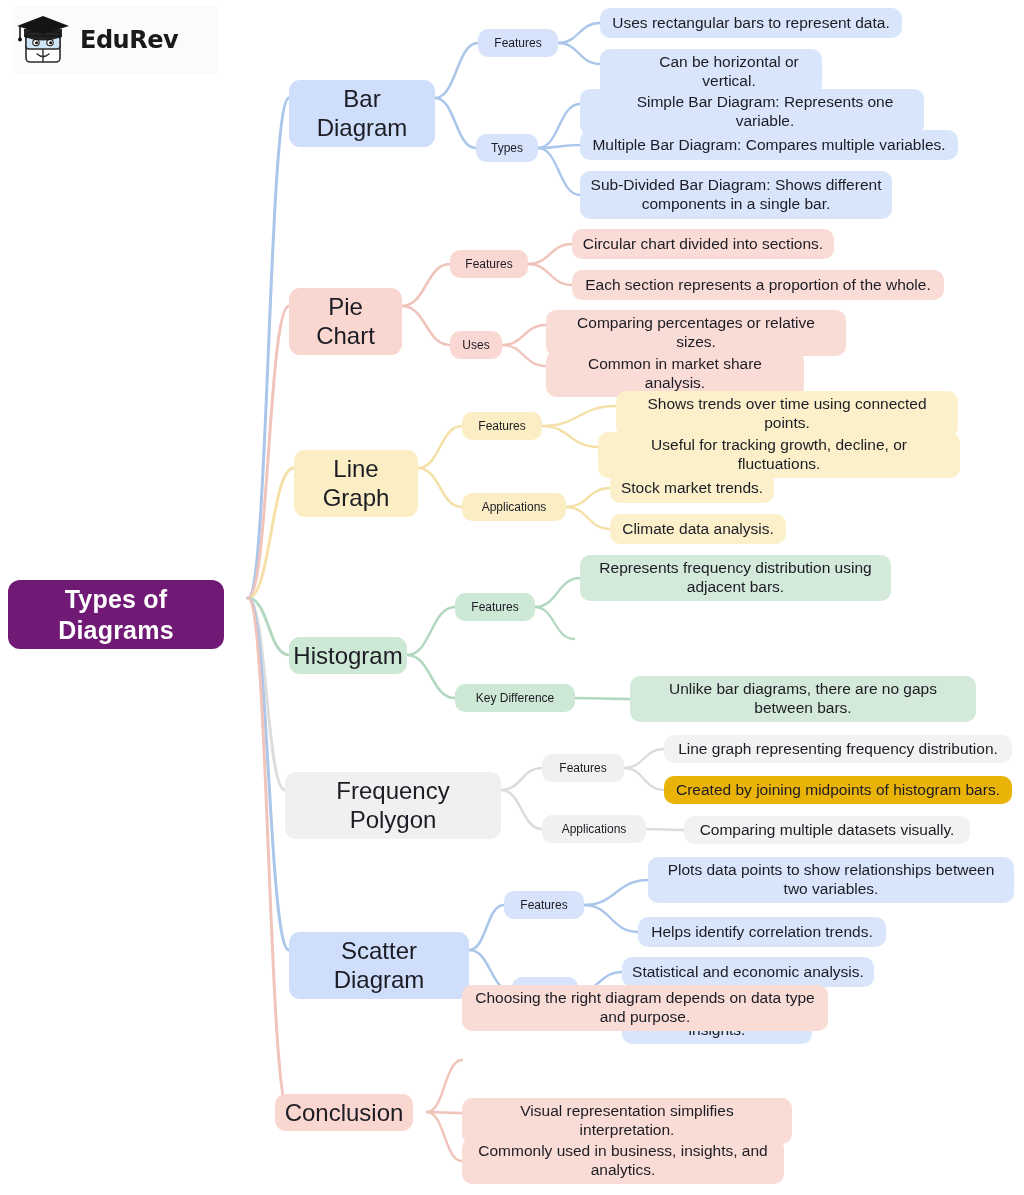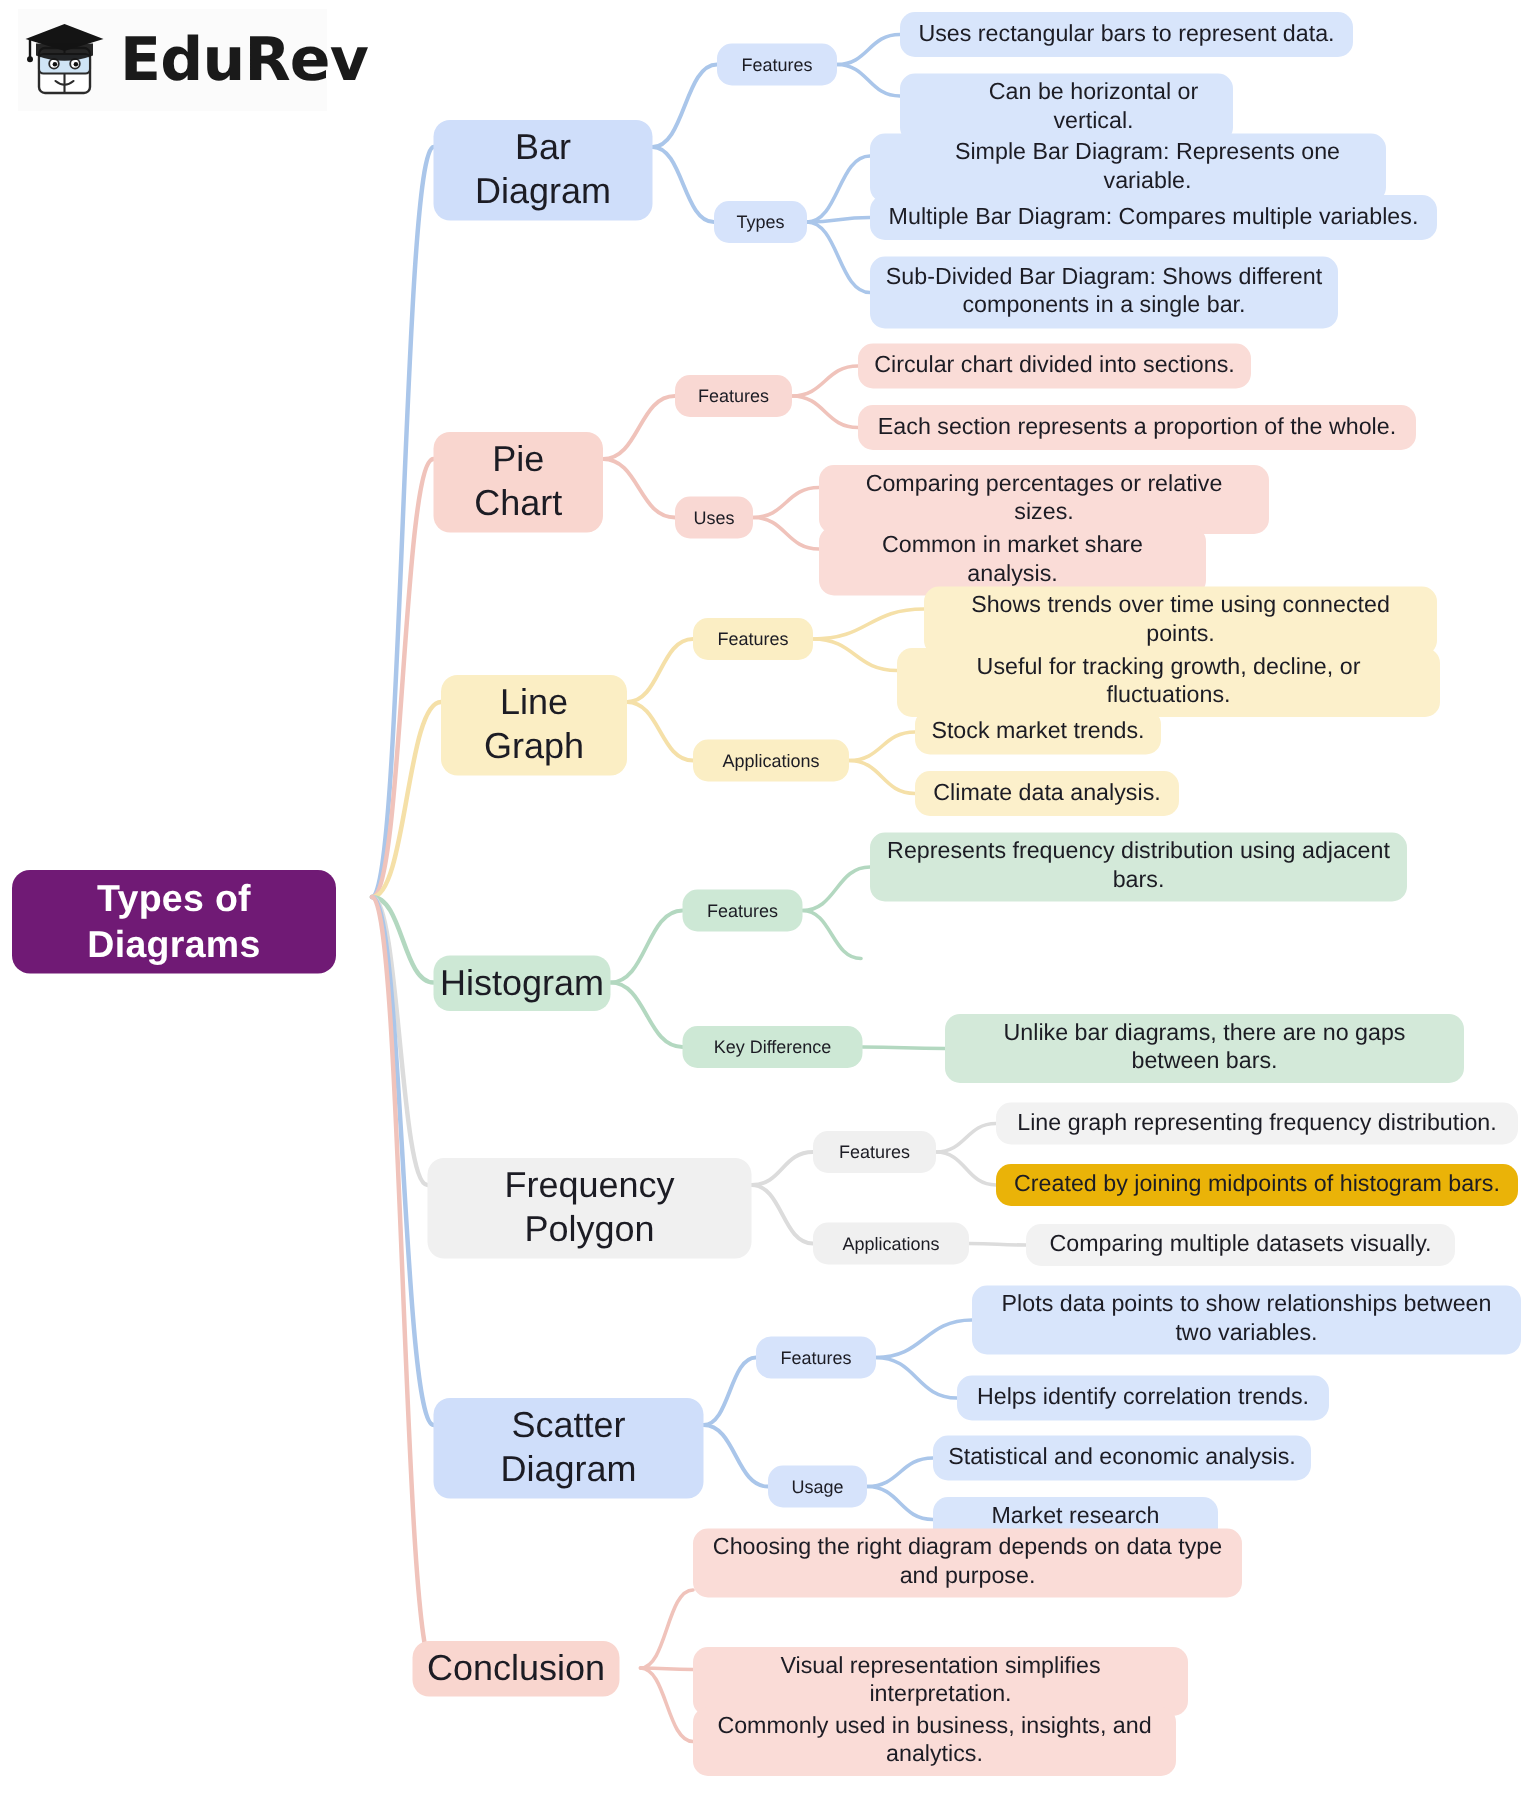--- a/index.html
+++ b/index.html
@@ -28,21 +28,21 @@
   #logo {
     position: absolute; left: 12px; top: 6px;
     width: 206px; height: 68px;
     display: flex; align-items: center; gap: 6px;
     background: #fbfbfb;
   }
   #logo .mark { width: 62px; height: 60px; flex: 0 0 62px; }
   #logo .wordmark {
     font-family: "DejaVu Sans", sans-serif;
     font-weight: bold;
-    font-size: 40px;
+    font-size: 24px;
     color: #1a1a1a;
     letter-spacing: -0.5px;
     line-height: 1;
   }
 
   
   .node {
     position: absolute;
     display: flex; align-items: center; justify-content: center;
     text-align: center;
@@ -166,33 +166,33 @@
     <div class="node leaf" style="left: 546px; top: 351px; width: 258px; min-height: 30px; background: rgb(250, 220, 215); display: flex; align-items: center; justify-content: center;">Common in market share analysis.</div>
     <div class="node branch" style="left: 294px; top: 450px; width: 124px; min-height: 36px; background: rgb(251, 238, 196);">Line Graph</div>
     <div class="node sub" style="left: 462px; top: 412px; width: 80px; min-height: 28px; background: rgb(251, 238, 196);">Features</div>
     <div class="node leaf" style="left: 616px; top: 391px; width: 342px; min-height: 30px; background: rgb(252, 240, 203); display: flex; align-items: center; justify-content: center;">Shows trends over time using connected points.</div>
     <div class="node leaf" style="left: 598px; top: 432px; width: 362px; min-height: 30px; background: rgb(252, 240, 203); display: flex; align-items: center; justify-content: center;">Useful for tracking growth, decline, or fluctuations.</div>
     <div class="node sub" style="left: 462px; top: 493px; width: 104px; min-height: 28px; background: rgb(251, 238, 196);">Applications</div>
     <div class="node leaf" style="left: 610px; top: 473px; width: 164px; min-height: 30px; background: rgb(252, 240, 203); display: flex; align-items: center; justify-content: center;">Stock market trends.</div>
     <div class="node leaf" style="left: 610px; top: 514px; width: 176px; min-height: 30px; background: rgb(252, 240, 203); display: flex; align-items: center; justify-content: center;">Climate data analysis.</div>
     <div class="node branch" style="left: 289px; top: 637px; width: 118px; min-height: 36px; background: rgb(205, 232, 213);">Histogram</div>
     <div class="node sub" style="left: 455px; top: 593px; width: 80px; min-height: 28px; background: rgb(205, 232, 213);">Features</div>
-    <div class="node leaf" style="left: 580px; top: 555px; width: 358px; min-height: 46px; background: rgb(211, 233, 217); display: flex; align-items: center; justify-content: center;">Represents frequency distribution using adjacent bars.</div>
+    <div class="node leaf" style="left: 580px; top: 555px; width: 311px; min-height: 46px; background: rgb(211, 233, 217); display: flex; align-items: center; justify-content: center;">Represents frequency distribution using adjacent bars.</div>
     <div class="node sub" style="left: 455px; top: 684px; width: 120px; min-height: 28px; background: rgb(205, 232, 213);">Key Difference</div>
     <div class="node leaf" style="left: 630px; top: 676px; width: 346px; min-height: 46px; background: rgb(211, 233, 217); display: flex; align-items: center; justify-content: center;">Unlike bar diagrams, there are no gaps between bars.</div>
     <div class="node branch" style="left: 285px; top: 772px; width: 216px; min-height: 36px; background: rgb(240, 240, 240);">Frequency Polygon</div>
     <div class="node sub" style="left: 542px; top: 754px; width: 82px; min-height: 28px; background: rgb(240, 240, 240);">Features</div>
     <div class="node leaf" style="left: 664px; top: 735px; width: 348px; min-height: 28px; background: rgb(242, 242, 242); display: flex; align-items: center; justify-content: center;">Line graph representing frequency distribution.</div>
     <div class="node leaf" style="left: 664px; top: 776px; width: 348px; min-height: 28px; background: #eab308; display: flex; align-items: center; justify-content: center;">Created by joining midpoints of histogram bars.</div>
     <div class="node sub" style="left: 542px; top: 815px; width: 104px; min-height: 28px; background: rgb(240, 240, 240);">Applications</div>
     <div class="node leaf" style="left: 684px; top: 816px; width: 286px; min-height: 28px; background: rgb(242, 242, 242); display: flex; align-items: center; justify-content: center;">Comparing multiple datasets visually.</div>
     <div class="node branch" style="left: 289px; top: 932px; width: 180px; min-height: 36px; background: rgb(207, 222, 250);">Scatter Diagram</div>
     <div class="node sub" style="left: 504px; top: 891px; width: 80px; min-height: 28px; background: rgb(214, 227, 251);">Features</div>
     <div class="node leaf" style="left: 648px; top: 857px; width: 366px; min-height: 46px; background: rgb(216, 229, 251); display: flex; align-items: center; justify-content: center;">Plots data points to show relationships between two variables.</div>
     <div class="node leaf" style="left: 638px; top: 917px; width: 248px; min-height: 30px; background: rgb(216, 229, 251); display: flex; align-items: center; justify-content: center;">Helps identify correlation trends.</div>
     <div class="node sub" style="left: 512px; top: 977px; width: 66px; min-height: 28px; background: rgb(214, 227, 251);">Usage</div>
     <div class="node leaf" style="left: 622px; top: 957px; width: 252px; min-height: 30px; background: rgb(216, 229, 251); display: flex; align-items: center; justify-content: center;">Statistical and economic analysis.</div>
     <div class="node leaf" style="left: 622px; top: 998px; width: 190px; min-height: 30px; background: rgb(216, 229, 251); display: flex; align-items: center; justify-content: center;">Market research insights.</div>
     <div class="node branch" style="left: 275px; top: 1094px; width: 138px; min-height: 36px; background: rgb(249, 214, 207);">Conclusion</div>
-    <div class="node leaf" style="left: 462px; top: 1019px; width: 366px; min-height: 46px; background: rgb(250, 220, 215); display: flex; align-items: center; justify-content: center;">Choosing the right diagram depends on data type and purpose.</div>
+    <div class="node leaf" style="left: 462px; top: 985px; width: 366px; min-height: 46px; background: rgb(250, 220, 215); display: flex; align-items: center; justify-content: center;">Choosing the right diagram depends on data type and purpose.</div>
     <div class="node leaf" style="left: 462px; top: 1098px; width: 330px; min-height: 30px; background: rgb(250, 220, 215); display: flex; align-items: center; justify-content: center;">Visual representation simplifies interpretation.</div>
     <div class="node leaf" style="left: 462px; top: 1138px; width: 322px; min-height: 46px; background: rgb(250, 220, 215); display: flex; align-items: center; justify-content: center;">Commonly used in business, insights, and analytics.</div>
   </div>
 
 </body></html>

